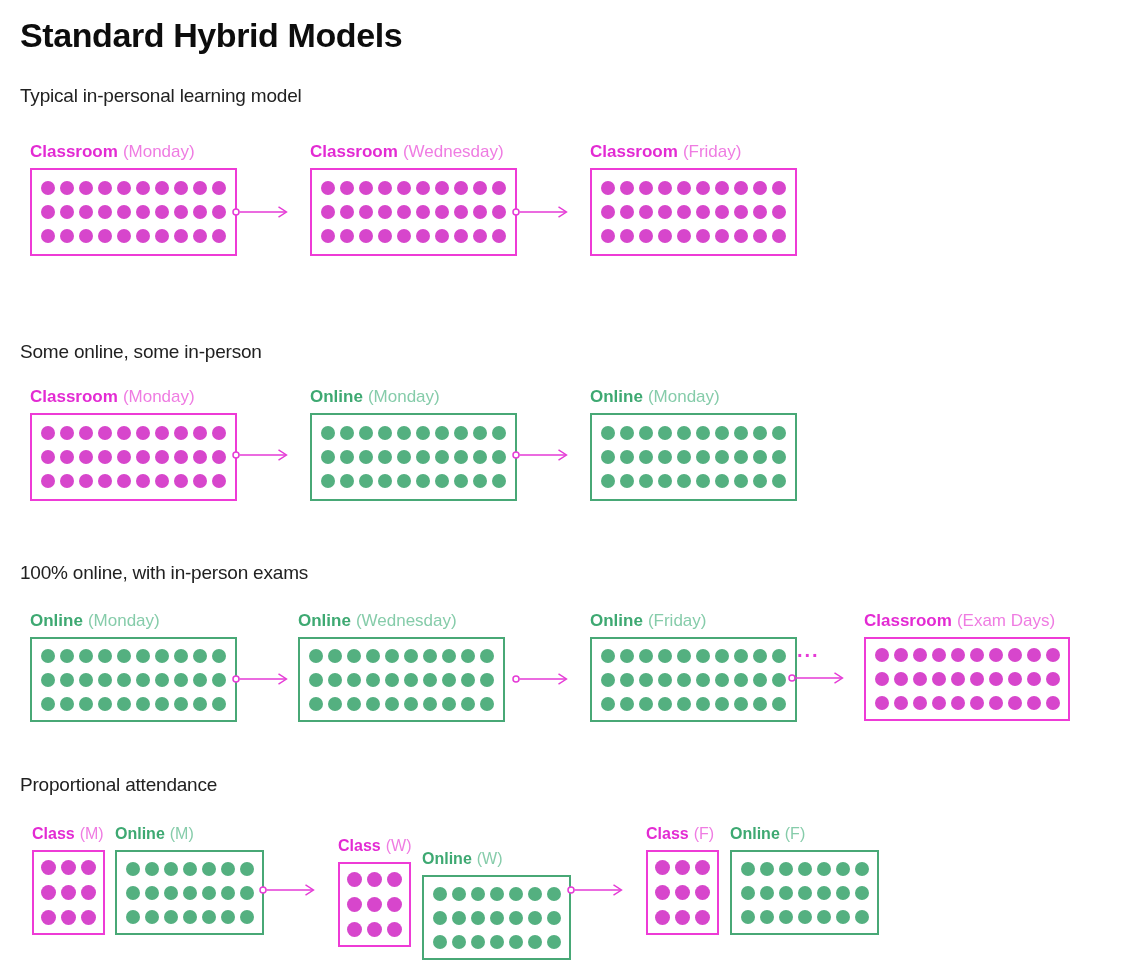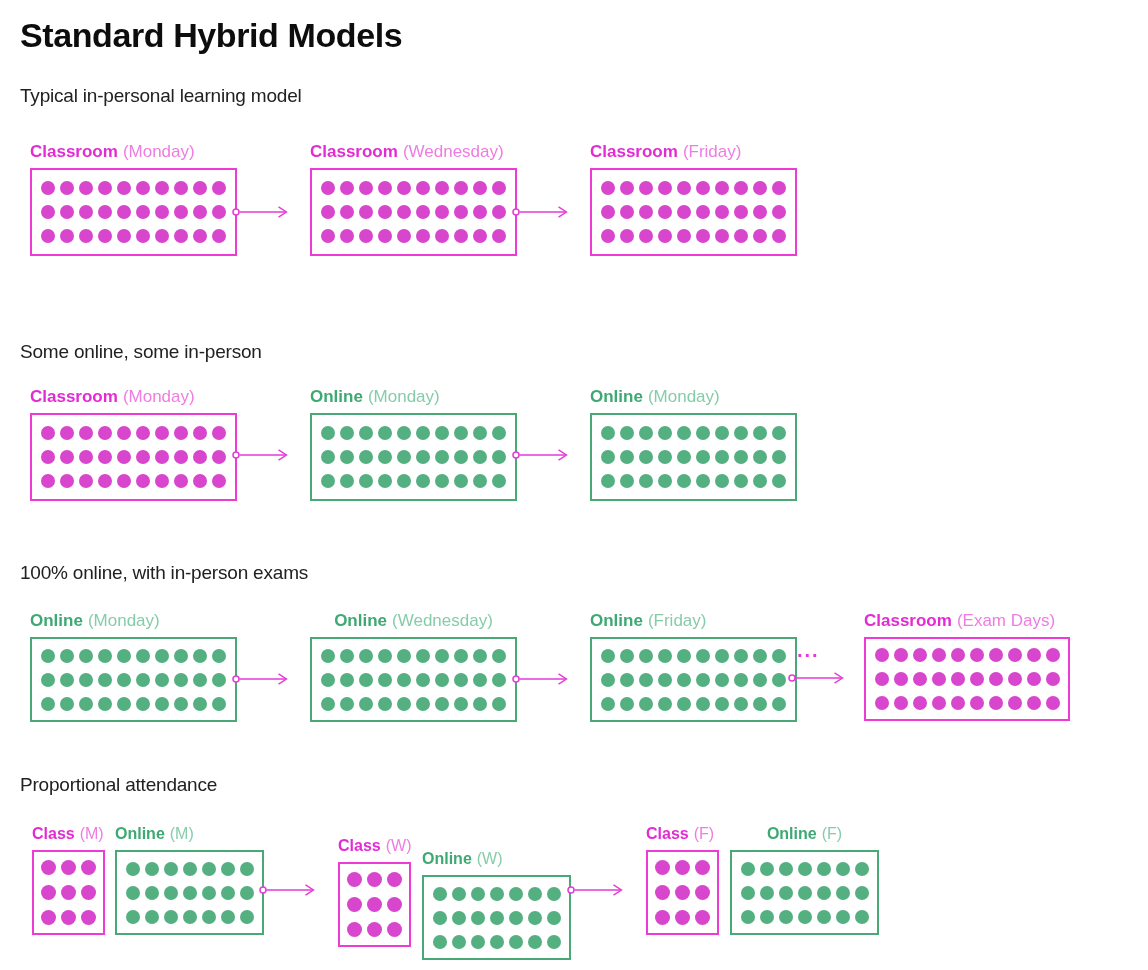--- a/index.html
+++ b/index.html
@@ -37,23 +37,23 @@
   .t-classroom .bl-strong{color:var(--classroom-label,#e32bd3);}
   .t-classroom .bl-light{color:var(--classroom-sublabel,#ef7ce2);}
   .t-online .box{border-color:var(--online-border,#48a876);}
   .t-online .dot{background:var(--online-dot,#54b080);}
   .t-online .bl-strong{color:var(--online-label,#3ea972);}
   .t-online .bl-light{color:var(--online-sublabel,#86ccaa);}
 
   
   .g-s1b1{left:18px;top:142px;} .g-s1b2{left:298px;top:142px;} .g-s1b3{left:578px;top:142px;}
   .g-s2b1{left:18px;top:387px;} .g-s2b2{left:298px;top:387px;} .g-s2b3{left:578px;top:387px;}
-  .g-s3b1{left:18px;top:611px;} .g-s3b2{left:298px;top:611px;text-align:center;} .g-s3b3{left:578px;top:611px;} .g-s3b4{left:852px;top:611px;}
+  .g-s3b1{left:18px;top:611px;} .g-s3b2{left:286px;top:611px;} .g-s3b3{left:578px;top:611px;} .g-s3b4{left:852px;top:611px;}
   .g-s4b1{left:20px;top:824px;} .g-s4b2{left:103px;top:824px;} .g-s4b3{left:326px;top:824px;margin-top:12px;}
-  .g-s4b4{left:410px;top:824px;margin-top:25px;} .g-s4b5{left:634px;top:824px;} .g-s4b6{left:718px;top:824px;text-align:center;}
+  .g-s4b4{left:410px;top:824px;margin-top:25px;} .g-s4b5{left:634px;top:824px;} .g-s4b6{left:718px;top:824px;}
 
   .arrow{position:absolute;display:block;color:var(--arrow,#e53ad6);}
   .a-s1a{left:232px;top:205px;} .a-s1b{left:512px;top:205px;}
   .a-s2a{left:232px;top:448px;} .a-s2b{left:512px;top:448px;}
   .a-s3a{left:232px;top:672px;} .a-s3b{left:512px;top:672px;} .a-s3c{left:788px;top:671px;}
   .a-s4a{left:259px;top:883px;} .a-s4b{left:567px;top:883px;}
 
   .ellipsis{position:absolute;left:797px;top:640px;width:50px;font-size:20px;font-weight:700;letter-spacing:2px;color:var(--arrow,#e53ad6);line-height:20px;}
 </style>
 </head>

